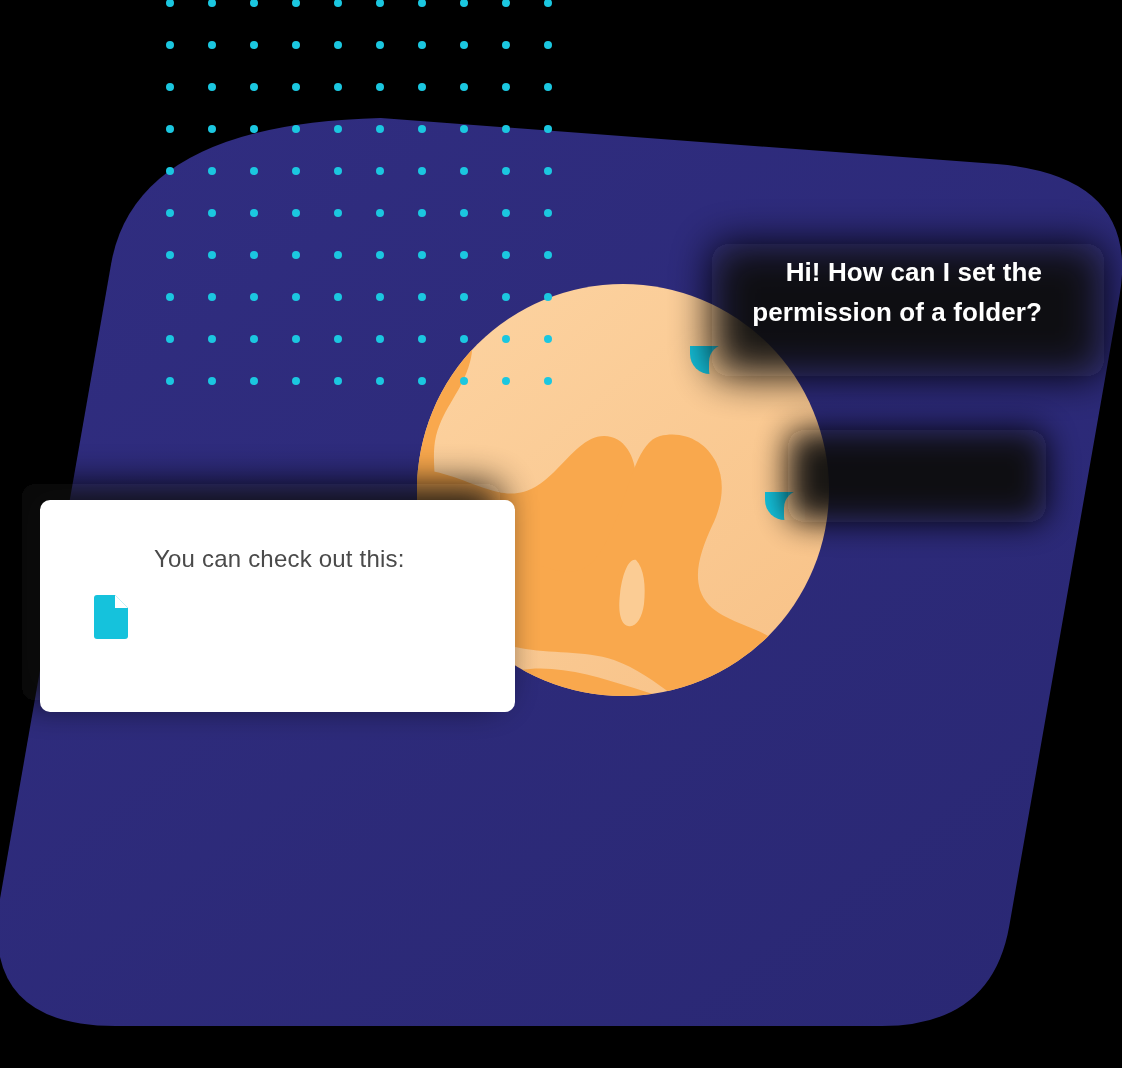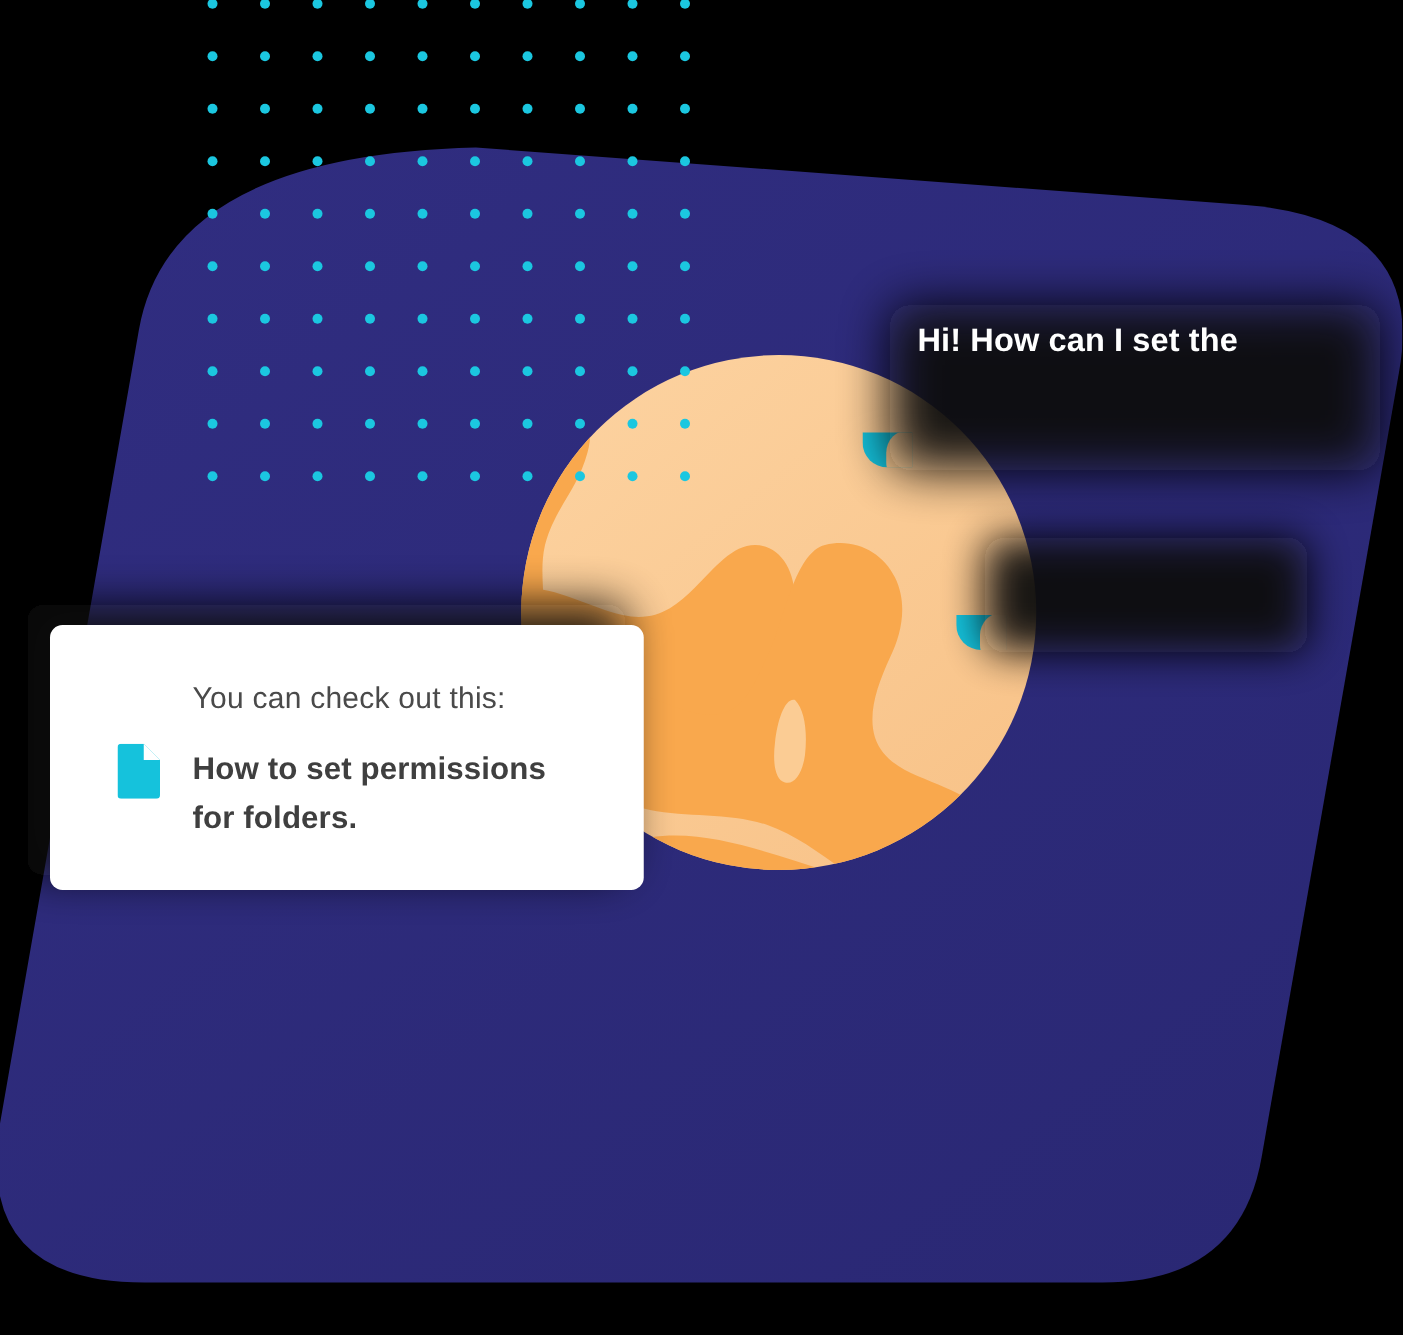--- a/index.html
+++ b/index.html
@@ -40,20 +40,21 @@
     display: block;
   }
   #bubble-question {
     left: 690px;
     top: 222px;
     width: 390px;
     height: 126px;
     padding: 30px 38px 0 44px;
     font-size: 26px;
     line-height: 40px;
+    text-align: right;
   }
   #bubble-thanks {
     left: 765px;
     top: 408px;
     width: 256px;
     height: 86px;
     padding: 25px 0 0 48px;
     font-size: 24px;
     line-height: 36px;
   }
@@ -347,26 +348,26 @@
       </filter>
     </defs>
     <rect x="712" y="244" width="392" height="132" rx="16" fill="#0a0a0a" opacity="0.95" filter="url(#blur-a)"></rect>
     <rect x="788" y="430" width="258" height="92" rx="16" fill="#0a0a0a" opacity="0.95" filter="url(#blur-b)"></rect>
     <rect x="22" y="484" width="478" height="216" rx="12" fill="#0a0a0a" opacity="0.9" filter="url(#blur-c)"></rect>
   </svg>
 
   <div class="tail" id="tail-question"></div>
   <div class="bubble" id="bubble-question">
     <span class="btext">Hi! How can I set the</span>
+    <span class="btext">permission of a folder?</span>
   </div>
 
   <div class="tail" id="tail-thanks"></div>
 
   <div id="info-card">
     <div id="card-lead">You can check out this:</div>
-    <div id="card-link">How to set permissions for folders.</div>
   </div>
   <svg id="doc-icon" viewBox="0 0 34 44" aria-hidden="true">
     <path d="M3 0 H21 L34 13 V41 A3 3 0 0 1 31 44 H3 A3 3 0 0 1 0 41 V3 A3 3 0 0 1 3 0 Z" fill="#15C2DC"></path>
     <path d="M21 0 L34 13 H21 Z" fill="#FFFFFF"></path>
   </svg>
 
 </div>
 
 </body></html>

